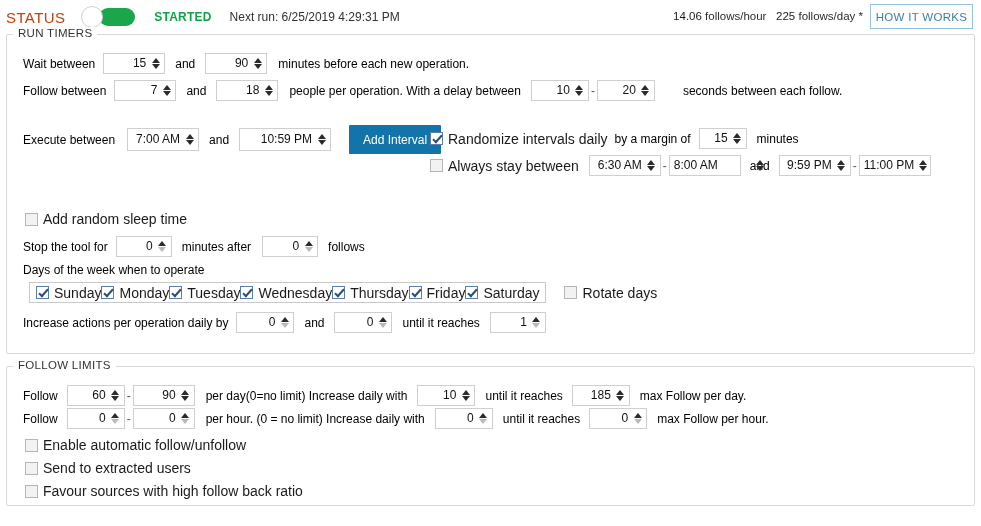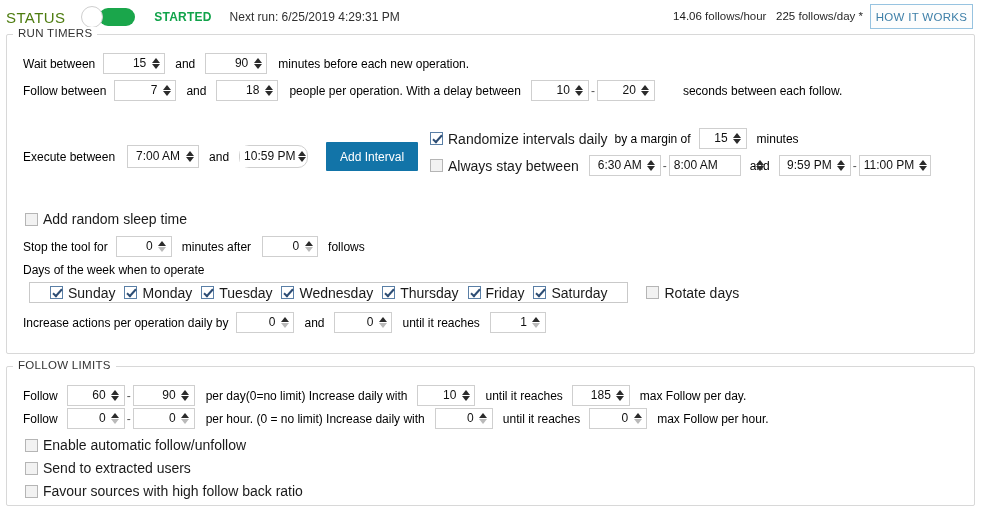--- a/index.html
+++ b/index.html
@@ -17,21 +17,21 @@
   .status-bar {
     position: relative;
     height: 34px;
     display: flex;
     align-items: center;
     padding: 0 8px 0 6px;
   }
   .status-title {
     font-size: 15px;
     letter-spacing: .4px;
-    color: #4d7c0f;
+    color: #c2410c;
     margin-right: 16px;
   }
   .toggle {
     width: 55px; height: 22px;
     border-radius: 11px;
     background: #ffffff;
     position: relative;
     display: inline-block;
     margin-right: 18px;
     cursor: pointer;
@@ -182,22 +182,21 @@
     border-radius: 1px;
   }
 
   
   .days-panel {
     border: 1px solid #c9c9c9;
     background: #fff;
     height: 21px;
     display: flex;
     align-items: center;
-    padding: 0 20px;
-    gap: 9px;
+    padding: 0 6px;
   }
   .sep { color: #555; padding: 0 2px; }
 </style>
 </head>
 <body>
 
 <div class="status-bar">
   <span class="status-title">STATUS</span>
 
   <span class="toggle">
@@ -273,31 +272,31 @@
     <span class="spin" style="width:58px;">
       <span class="val">20</span>
       <span class="arrows">
           <i class="up"></i>
           <i class="dn"></i>
         </span>
     </span>
     <span class="lbl" style="margin-left:28px;">seconds between each follow.</span>
   </div>
 
-  <div class="row" style="top:107px; left:16px;">
+  <div class="row" style="top:90px; left:16px;">
     <span class="lbl">Execute between</span>
     <span class="spin" style="width:72px; margin-left:12px; height:23px;">
       <span class="val" style="line-height:21px;">7:00 AM</span>
       <span class="arrows">
           <i class="up"></i>
           <i class="dn"></i>
         </span>
     </span>
     <span class="lbl" style="margin-left:10px;">and</span>
-    <span class="spin" style="width:69px; margin-left:10px; height:23px;border-radius:10px;">
+    <span class="spin" style="width:92px; margin-left:10px; height:23px;">
       <span class="val" style="line-height:21px;">10:59 PM</span>
       <span class="arrows">
           <i class="up"></i>
           <i class="dn"></i>
         </span>
     </span>
     <button class="btn-primary" style="margin-left:18px;">Add Interval</button>
   </div>
 
   <div class="row" style="top:93px; left:423px;">

